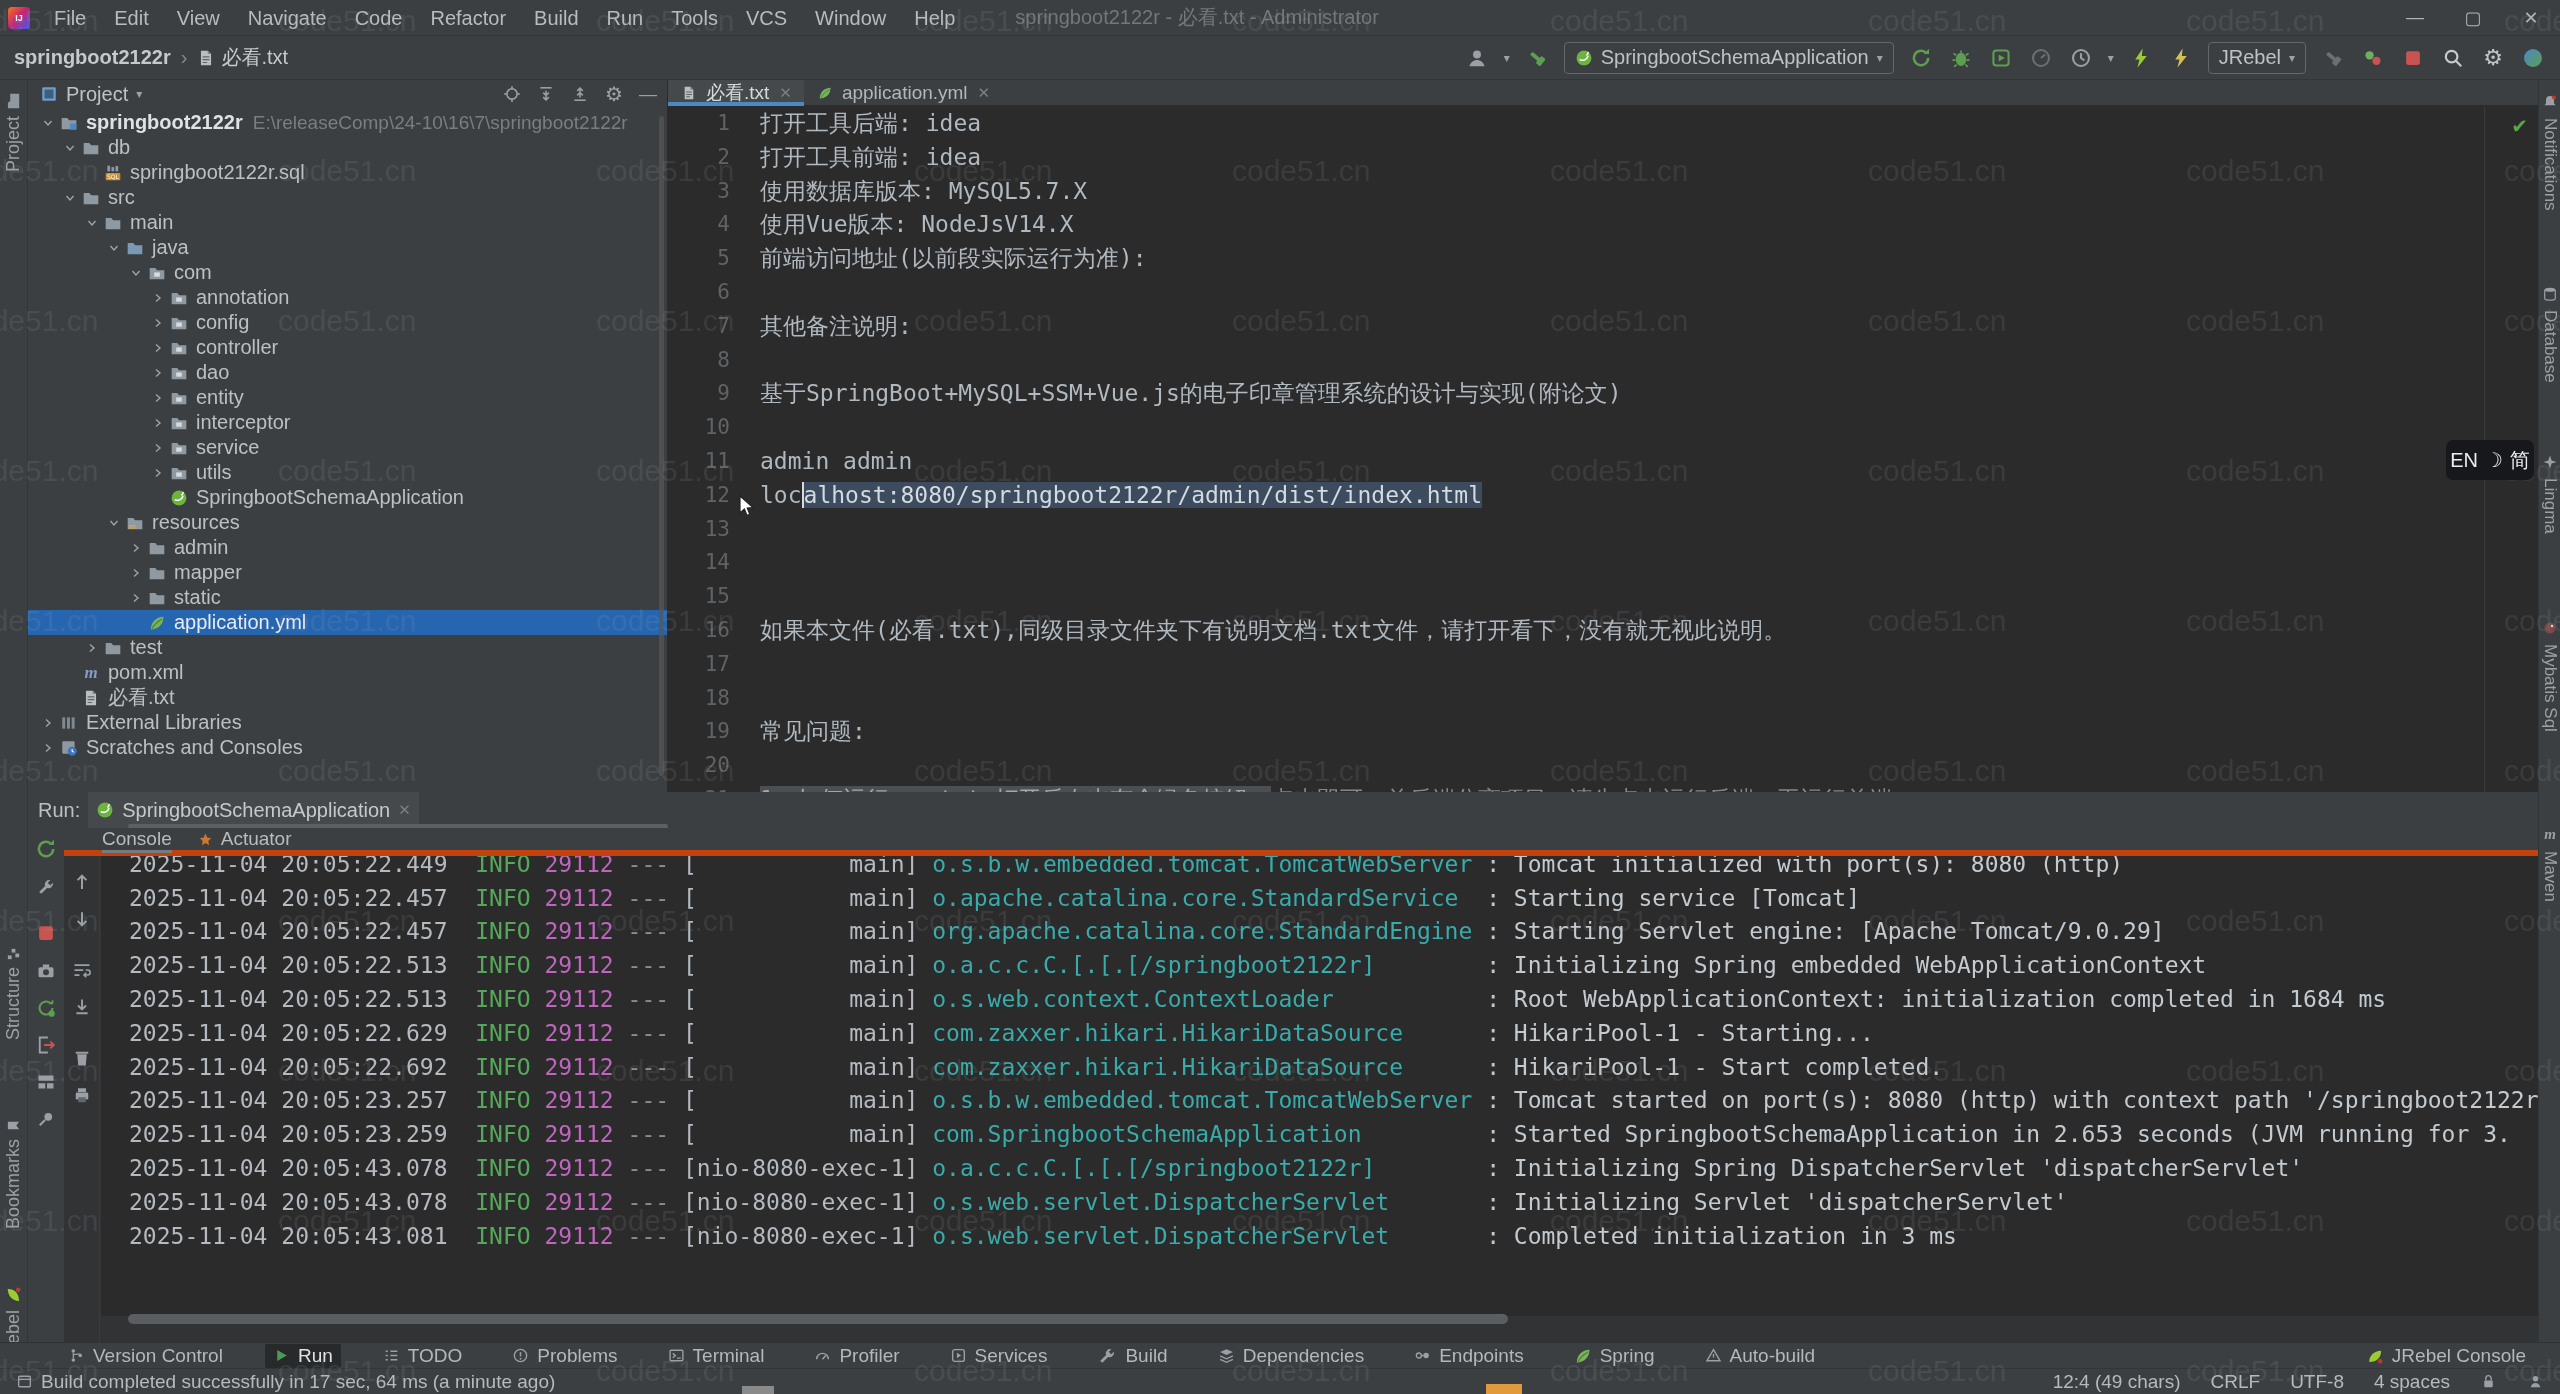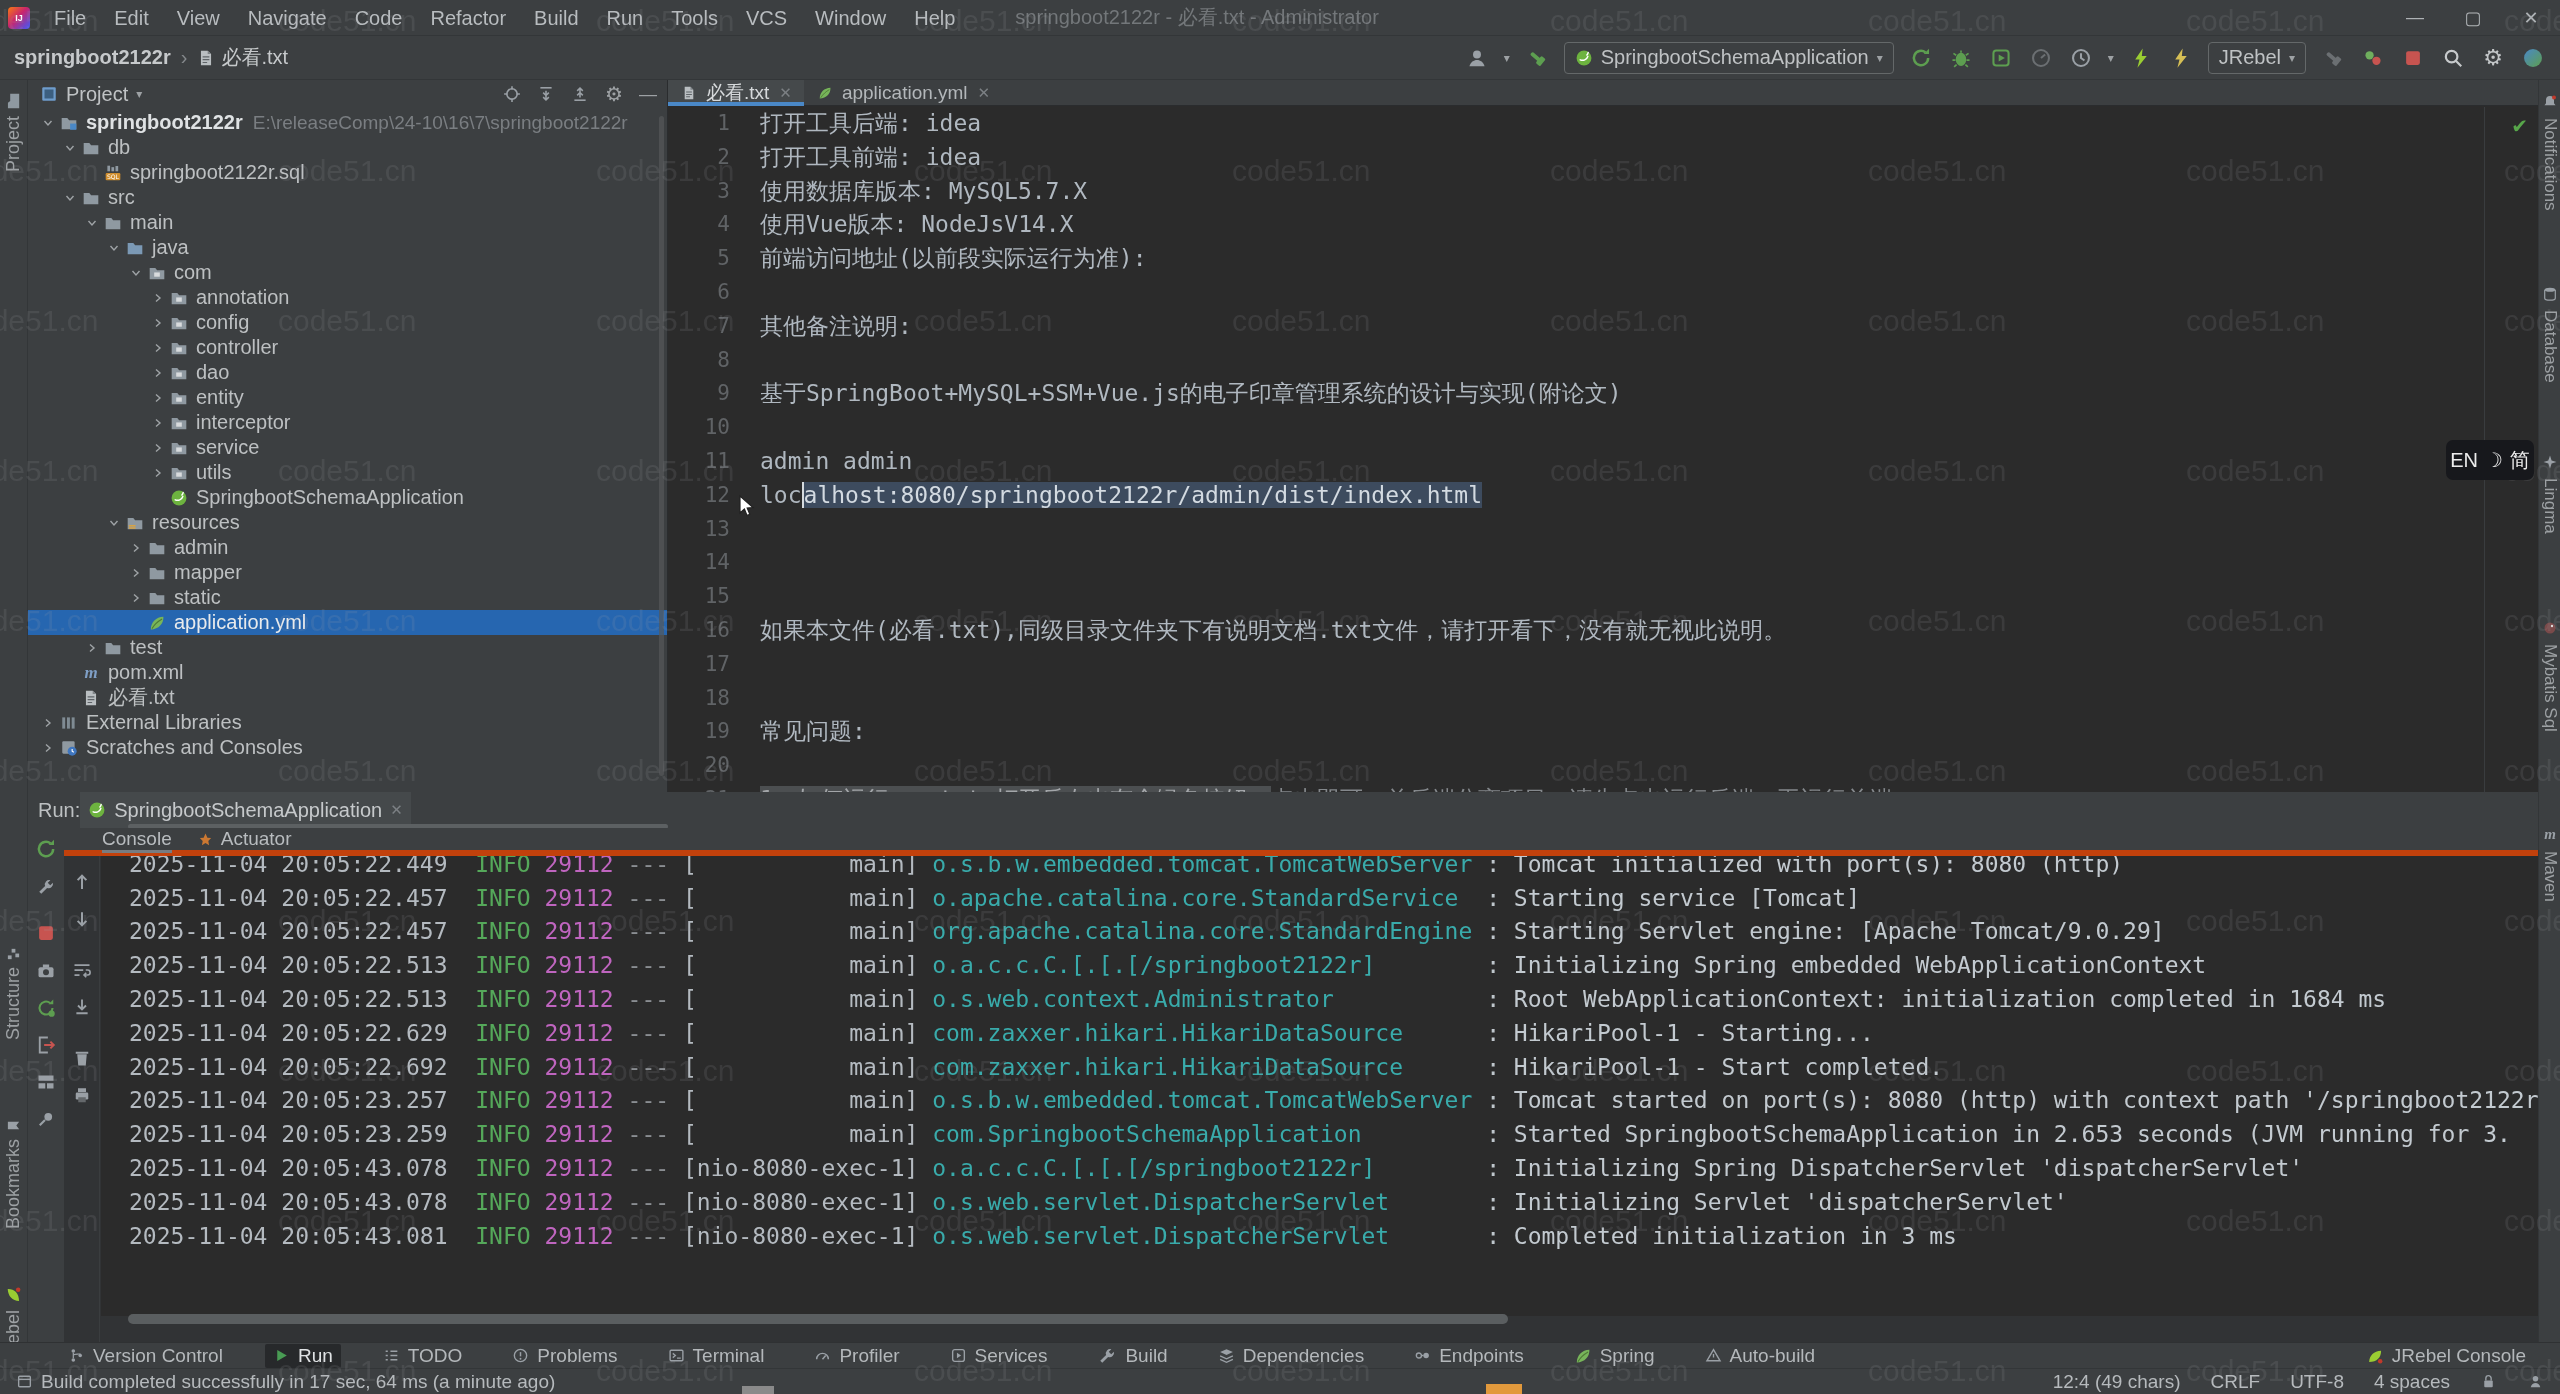--- a/index.html
+++ b/index.html
@@ -73,21 +73,21 @@
   .eline .txt { padding-left:30px; }
   .eline .selseg { background:#3d4b5e; color:#d3dae1; }
   .eline .grayseg { background:#4c4f51; color:#a3a6a9; }
   .eline .dimseg { color:#84888c; }
   .caret { display:inline-block; width:2px; height:26px; background:#d5dade; vertical-align:-5px; }
   #marginline { position:absolute; left:1816px; top:27px; width:1px; height:685px; background:#3a3d3f; }
   #echeck { position:absolute; right:10px; top:34px; color:#57a64a; font-size:20px; }
 
   
   #run-panel { position:absolute; left:28px; top:792px; width:2532px; height:550px; background:#313335; }
-  #rp-head { height:36px; background:#3c3f41; display:flex; align-items:center; padding-left:10px; gap:0; }
+  #rp-head { height:36px; background:#3c3f41; display:flex; align-items:center; padding-left:10px; gap:8px; }
   #rp-head .rlbl { font-size:20px; color:#bdc0c2; }
   .rtab { display:flex; align-items:center; gap:8px; font-size:20px; color:#c6c9cb; padding:0 8px; height:36px; background:#45494b; }
   .rtab .x { color:#7c8084; font-size:15px; }
   #rp-thumb { position:absolute; left:100px; top:32px; width:540px; height:5px; background:#5c6062; border-radius:3px; }
   #rp-tabs { position:absolute; left:0; top:36px; width:2532px; height:28px; background:#3c3f41; z-index:2;
     display:flex; align-items:center; gap:26px; padding-left:74px; border-bottom:6px solid #c2410c; }
   .ctab { font-size:19px; color:#b8bcbf; display:flex; align-items:center; gap:8px; height:28px; position:relative; }
   .ctab.active::after { content:""; position:absolute; left:0; right:0; bottom:0; height:3px; background:#787c80; }
   #rp-col1 { position:absolute; left:0; top:40px; width:36px; bottom:0; background:#3c3f41; display:flex;
     flex-direction:column; align-items:center; gap:17px; padding-top:6px; z-index:3; }
@@ -949,21 +949,21 @@
           <rect x="5" y="9.8" width="6" height="4" fill="#64686b"></rect>
         </svg>
       </span>
   </div>
   <div id="console" style="padding-top: 0px;">
       <div class="crow" style="margin-top: -22px;"><span class="lt">2025-11-04 20:05:20.807</span>  <span class="lv">INFO</span> <span class="lp">29112</span> <span class="ls">---</span> <span class="lh">[           main]</span> <span class="lg">com.SpringbootSchemaApplication         </span>: <span class="lm">No active profile set, falling back to default profiles: default</span></div>
       <div class="crow"><span class="lt">2025-11-04 20:05:22.449</span>  <span class="lv">INFO</span> <span class="lp">29112</span> <span class="ls">---</span> <span class="lh">[           main]</span> <span class="lg">o.s.b.w.embedded.tomcat.TomcatWebServer </span>: <span class="lm">Tomcat initialized with port(s): 8080 (http)</span></div>
       <div class="crow"><span class="lt">2025-11-04 20:05:22.457</span>  <span class="lv">INFO</span> <span class="lp">29112</span> <span class="ls">---</span> <span class="lh">[           main]</span> <span class="lg">o.apache.catalina.core.StandardService  </span>: <span class="lm">Starting service [Tomcat]</span></div>
       <div class="crow"><span class="lt">2025-11-04 20:05:22.457</span>  <span class="lv">INFO</span> <span class="lp">29112</span> <span class="ls">---</span> <span class="lh">[           main]</span> <span class="lg">org.apache.catalina.core.StandardEngine </span>: <span class="lm">Starting Servlet engine: [Apache Tomcat/9.0.29]</span></div>
       <div class="crow"><span class="lt">2025-11-04 20:05:22.513</span>  <span class="lv">INFO</span> <span class="lp">29112</span> <span class="ls">---</span> <span class="lh">[           main]</span> <span class="lg">o.a.c.c.C.[.[.[/springboot2122r]        </span>: <span class="lm">Initializing Spring embedded WebApplicationContext</span></div>
-      <div class="crow"><span class="lt">2025-11-04 20:05:22.513</span>  <span class="lv">INFO</span> <span class="lp">29112</span> <span class="ls">---</span> <span class="lh">[           main]</span> <span class="lg">o.s.web.context.Administrator           </span>: <span class="lm">Root WebApplicationContext: initialization completed in 1684 ms</span></div>
+      <div class="crow"><span class="lt">2025-11-04 20:05:22.513</span>  <span class="lv">INFO</span> <span class="lp">29112</span> <span class="ls">---</span> <span class="lh">[           main]</span> <span class="lg">o.s.web.context.ContextLoader           </span>: <span class="lm">Root WebApplicationContext: initialization completed in 1684 ms</span></div>
       <div class="crow"><span class="lt">2025-11-04 20:05:22.629</span>  <span class="lv">INFO</span> <span class="lp">29112</span> <span class="ls">---</span> <span class="lh">[           main]</span> <span class="lg">com.zaxxer.hikari.HikariDataSource      </span>: <span class="lm">HikariPool-1 - Starting...</span></div>
       <div class="crow"><span class="lt">2025-11-04 20:05:22.692</span>  <span class="lv">INFO</span> <span class="lp">29112</span> <span class="ls">---</span> <span class="lh">[           main]</span> <span class="lg">com.zaxxer.hikari.HikariDataSource      </span>: <span class="lm">HikariPool-1 - Start completed.</span></div>
       <div class="crow"><span class="lt">2025-11-04 20:05:23.257</span>  <span class="lv">INFO</span> <span class="lp">29112</span> <span class="ls">---</span> <span class="lh">[           main]</span> <span class="lg">o.s.b.w.embedded.tomcat.TomcatWebServer </span>: <span class="lm">Tomcat started on port(s): 8080 (http) with context path '/springboot2122r'</span></div>
       <div class="crow"><span class="lt">2025-11-04 20:05:23.259</span>  <span class="lv">INFO</span> <span class="lp">29112</span> <span class="ls">---</span> <span class="lh">[           main]</span> <span class="lg">com.SpringbootSchemaApplication         </span>: <span class="lm">Started SpringbootSchemaApplication in 2.653 seconds (JVM running for 3.</span></div>
       <div class="crow"><span class="lt">2025-11-04 20:05:43.078</span>  <span class="lv">INFO</span> <span class="lp">29112</span> <span class="ls">---</span> <span class="lh">[nio-8080-exec-1]</span> <span class="lg">o.a.c.c.C.[.[.[/springboot2122r]        </span>: <span class="lm">Initializing Spring DispatcherServlet 'dispatcherServlet'</span></div>
       <div class="crow"><span class="lt">2025-11-04 20:05:43.078</span>  <span class="lv">INFO</span> <span class="lp">29112</span> <span class="ls">---</span> <span class="lh">[nio-8080-exec-1]</span> <span class="lg">o.s.web.servlet.DispatcherServlet       </span>: <span class="lm">Initializing Servlet 'dispatcherServlet'</span></div>
       <div class="crow"><span class="lt">2025-11-04 20:05:43.081</span>  <span class="lv">INFO</span> <span class="lp">29112</span> <span class="ls">---</span> <span class="lh">[nio-8080-exec-1]</span> <span class="lg">o.s.web.servlet.DispatcherServlet       </span>: <span class="lm">Completed initialization in 3 ms</span></div>
     </div>
   <div id="hscroll"></div>
 </div>

